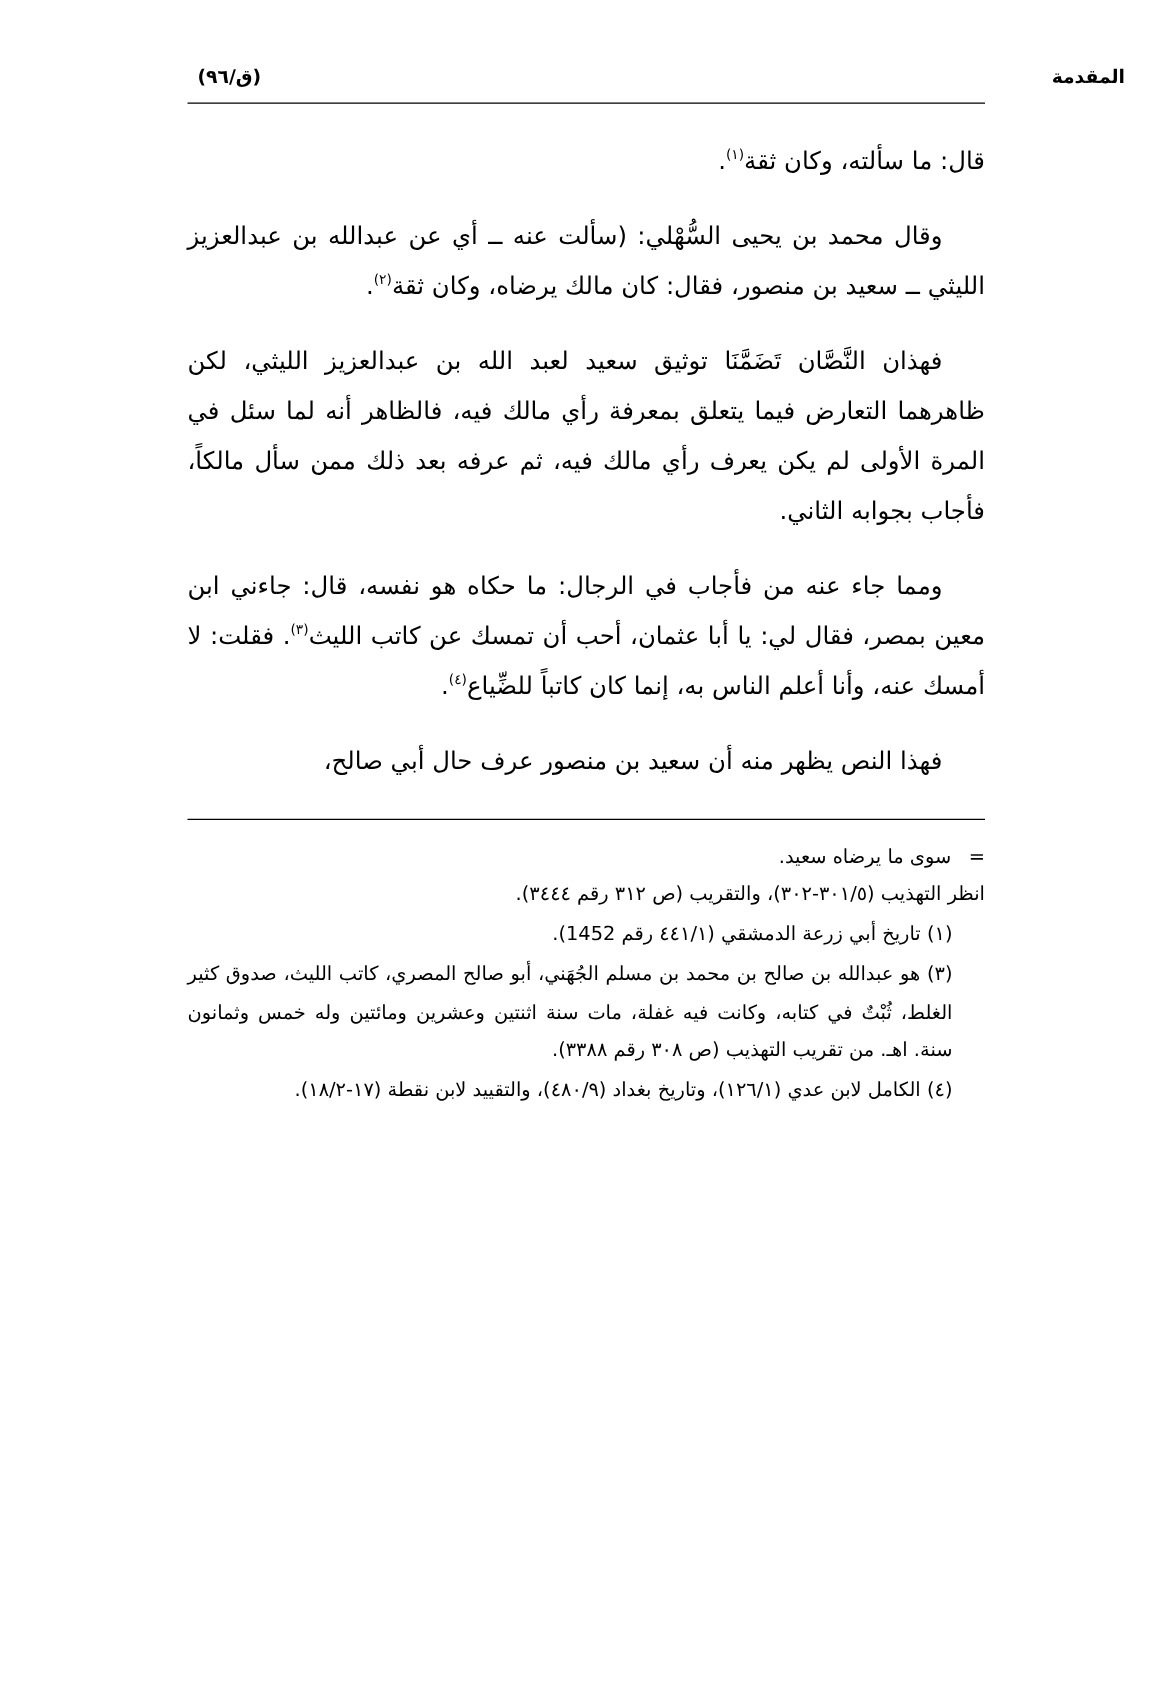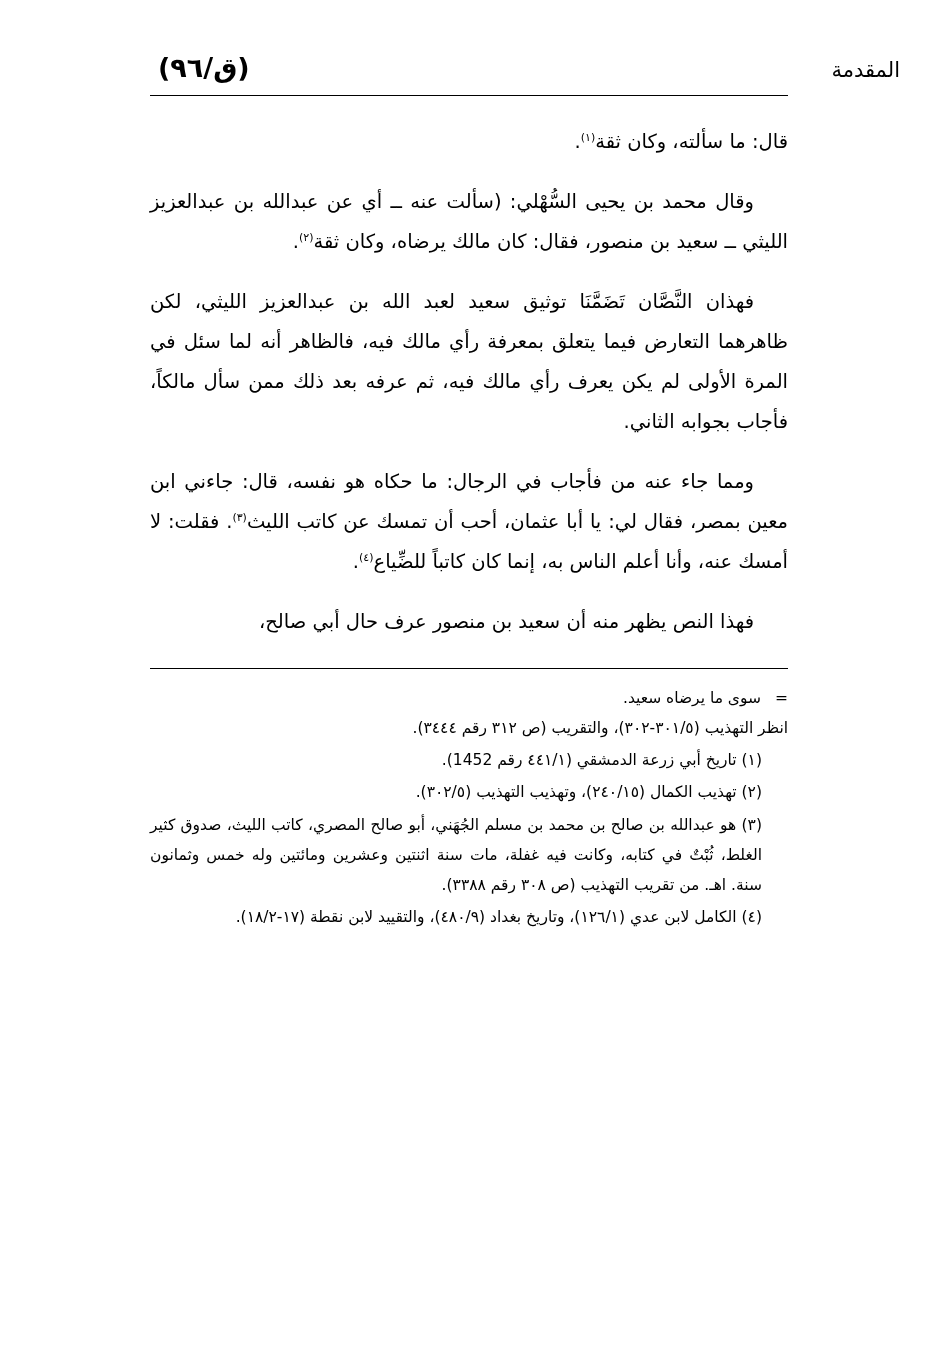--- a/index.html
+++ b/index.html
@@ -28,27 +28,27 @@
   
   .header {
     display: flex;
     flex-direction: row-reverse;
     justify-content: space-between;
     align-items: baseline;
     direction: rtl;
     padding: 0 8px;
   }
   .header-page-no {
-    font-size: 27px;
+    font-size: 15px;
     font-weight: bold;
     letter-spacing: 0px;
   }
   .header-title {
-    font-size: 21px;
-    font-weight: normal;
+    font-size: 15px;
+    font-weight: bold;
     margin-right: -120px;
   }
   .header-rule {
     border: none;
     border-top: 1.6px solid #000;
     margin: 12px 0 26px 0;
     width: 100%;
   }
 
   
@@ -132,21 +132,20 @@
   <div class="footnotes">
 
     <div class="fn-cont">
       <span class="fn-marker">=</span>
       <span>سوى ما يرضاه سعيد.</span>
     </div>
     <p>انظر التهذيب (٣٠١/٥-٣٠٢)، والتقريب (ص ٣١٢ رقم ٣٤٤٤).</p>
 
     <p class="fn-hang"><span>(١)</span> <span>تاريخ أبي زرعة الدمشقي (٤٤١/١ رقم 1452).</span></p>
 
-    <p class="fn-hang"><span>(٢)</span> <span>تهذيب الكمال (٢٤٠/١٥)، وتهذيب التهذيب (٣٠٢/٥).</span></p>
 
     <p class="fn-hang"><span>(٣)</span> <span>هو عبدالله بن صالح بن محمد بن مسلم الجُهَني، أبو صالح المصري، كاتب الليث، صدوق كثير الغلط، ثُبْتٌ في كتابه، وكانت فيه غفلة، مات سنة اثنتين وعشرين ومائتين وله خمس وثمانون سنة. اهـ. من تقريب التهذيب (ص ٣٠٨ رقم ٣٣٨٨).</span></p>
 
     <p class="fn-hang"><span>(٤)</span> <span>الكامل لابن عدي (١٢٦/١)، وتاريخ بغداد (٤٨٠/٩)، والتقييد لابن نقطة (١٧-١٨/٢).</span></p>
 
   </div>
 
 </div>
 
 </body></html>

